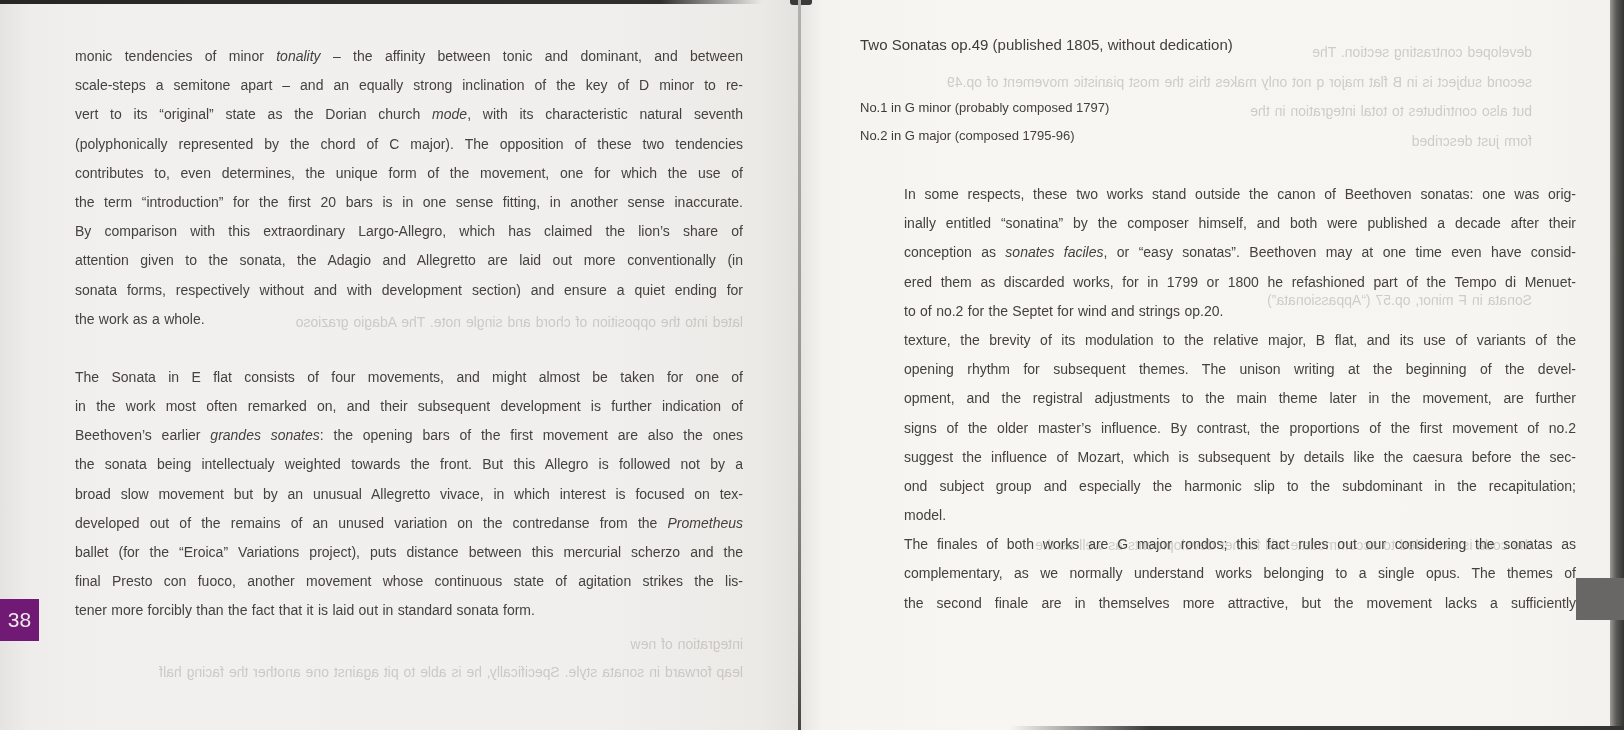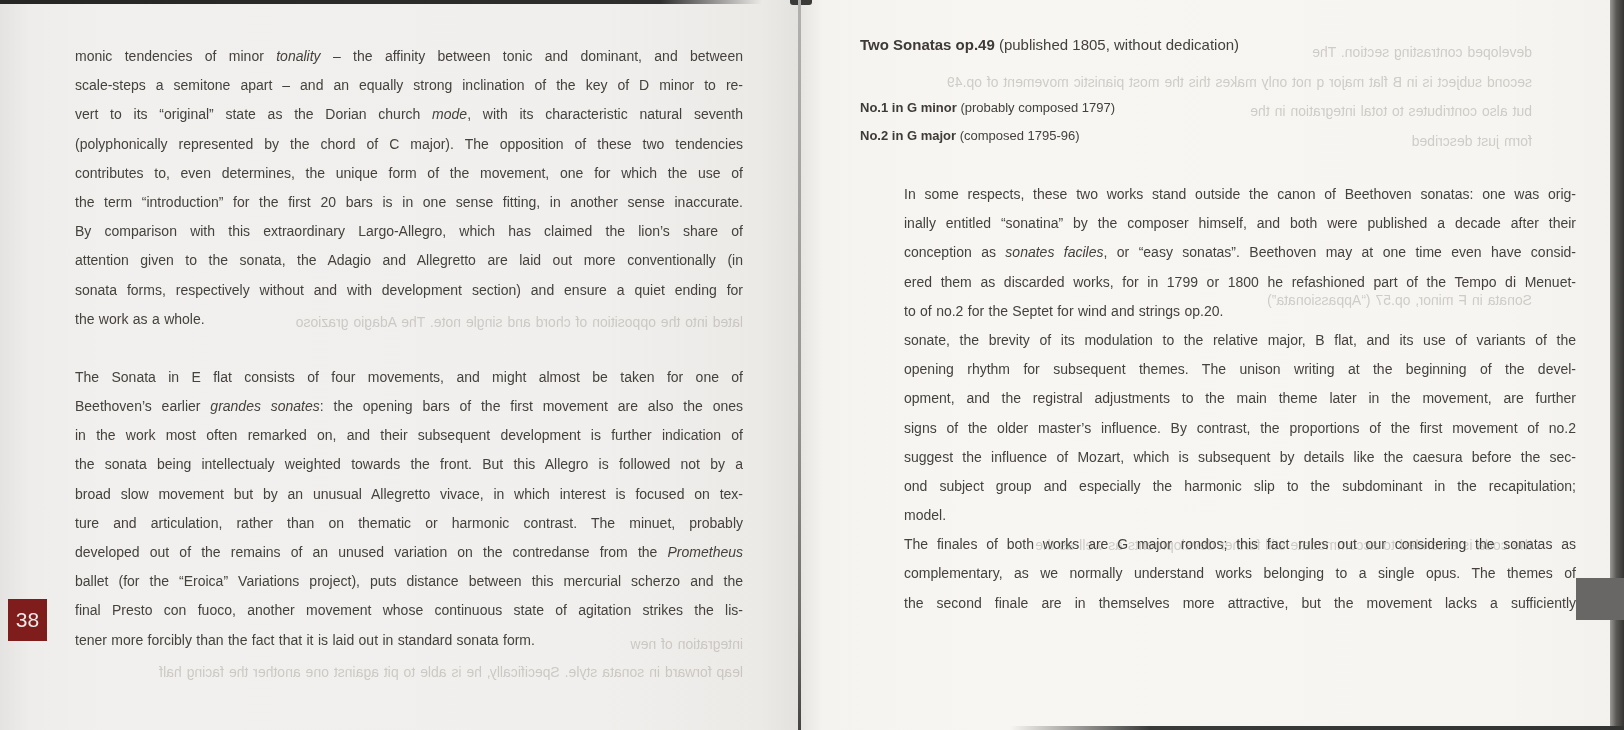--- a/index.html
+++ b/index.html
@@ -32,25 +32,25 @@
   #right-text{left:904px;top:180px;width:672px;}
   .para{margin:0;}
   #left-text .para + .para{margin-top:29px;}
   .line{height:29.2px;line-height:29.2px;white-space:nowrap;overflow:visible;}
   .line.j{white-space:normal;text-align:justify;text-align-last:justify;overflow:hidden;}
   .line i{font-style:italic;}
 
   #right-heading{left:860px;top:36px;width:672px;position:absolute;font-size:15px;color:#44413d;}
   #work-list{left:860px;top:94px;width:672px;position:absolute;font-size:13px;color:#44413d;}
   .work-row{height:28px;line-height:28px;white-space:nowrap;}
-  .b{font-weight:bold;color:#3e3b37;}
+  .b{font-weight:normal;color:#3e3b37;}
 
   .tab{position:absolute;display:flex;align-items:center;justify-content:center;
     color:#ebeae8;font-size:21px;z-index:5;}
-  #tab-left{left:8px;top:599px;width:39px;height:42px;background:#7f1d1d;}
+  #tab-left{left:0;top:599px;width:39px;height:42px;background:#701a75;}
   #tab-right{left:1576px;top:578px;width:47px;height:42px;background:#696765;padding-left:40px;}
 
   .ghost{
     position:absolute;transform:scaleX(-1);color:#a8a49d;opacity:.5;
     filter:blur(.4px);font-size:14px;white-space:nowrap;word-spacing:1px;
   }
 </style>
 </head>
 <body>
 
@@ -68,25 +68,24 @@
         <div class="line j">(polyphonically represented by the chord of C major). The opposition of these two tendencies</div>
         <div class="line j">contributes to, even determines, the unique form of the movement, one for which the use of</div>
         <div class="line j">the term “introduction” for the first 20 bars is in one sense fitting, in another sense inaccurate.</div>
         <div class="line j">By comparison with this extraordinary Largo-Allegro, which has claimed the lion’s share of</div>
         <div class="line j">attention given to the sonata, the Adagio and Allegretto are laid out more conventionally (in</div>
         <div class="line j">sonata forms, respectively without and with development section) and ensure a quiet ending for</div>
         <div class="line">the work as a whole.</div>
       </div>
       <div class="para">
         <div class="line j">The Sonata in E flat consists of four movements, and might almost be taken for one of</div>
+        <div class="line j">in the work most often remarked on, and their subsequent development is further indication of</div>
         <div class="line j">Beethoven’s earlier <i>grandes sonates</i>: the opening bars of the first movement are also the ones</div>
-        <div class="line j">in the work most often remarked on, and their subsequent development is further indication of</div>
         <div class="line j">the sonata being intellectualy weighted towards the front. But this Allegro is followed not by a</div>
         <div class="line j">broad slow movement but by an unusual Allegretto vivace, in which interest is focused on tex-</div>
-        <div class="line j">ture and articulation, rather than on thematic or harmonic contrast. The minuet, probably</div>
         <div class="line j">developed out of the remains of an unused variation on the contredanse from the <i>Prometheus</i></div>
         <div class="line j">ballet (for the “Eroica” Variations project), puts distance between this mercurial scherzo and the</div>
         <div class="line j">final Presto con fuoco, another movement whose continuous state of agitation strikes the lis-</div>
         <div class="line">tener more forcibly than the fact that it is laid out in standard sonata form.</div>
       </div>
     </div>
 </div>
 
 <div class="page" id="right-page">
   <div style="position:absolute;left:0;top:0;width:823px;height:730px;">
@@ -114,21 +113,21 @@
 
 <div class="textcol" id="right-text">
     <div class="para">
       <div class="line j">In some respects, these two works stand outside the canon of Beethoven sonatas: one was orig-</div>
       <div class="line j">inally entitled “sonatina” by the composer himself, and both were published a decade after their</div>
       <div class="line j">conception as <i>sonates faciles</i>, or “easy sonatas”. Beethoven may at one time even have consid-</div>
       <div class="line j">ered them as discarded works, for in 1799 or 1800 he refashioned part of the Tempo di Menuet-</div>
       <div class="line">to of no.2 for the Septet for wind and strings op.20.</div>
     </div>
     <div class="para">
-      <div class="line j">sonate, the brevity of its modulation to the relative major, B flat, and its use of variants of the</div>
+      <div class="line j">texture, the brevity of its modulation to the relative major, B flat, and its use of variants of the</div>
       <div class="line j">opening rhythm for subsequent themes. The unison writing at the beginning of the devel-</div>
       <div class="line j">opment, and the registral adjustments to the main theme later in the movement, are further</div>
       <div class="line j">signs of the older master’s influence. By contrast, the proportions of the first movement of no.2</div>
       <div class="line j">suggest the influence of Mozart, which is subsequent by details like the caesura before the sec-</div>
       <div class="line j">ond subject group and especially the harmonic slip to the subdominant in the recapitulation;</div>
       <div class="line">model.</div>
     </div>
     <div class="para">
       <div class="line j">The finales of both works are G major rondos; this fact rules out our considering the sonatas as</div>
       <div class="line j">complementary, as we normally understand works belonging to a single opus. The themes of</div>

